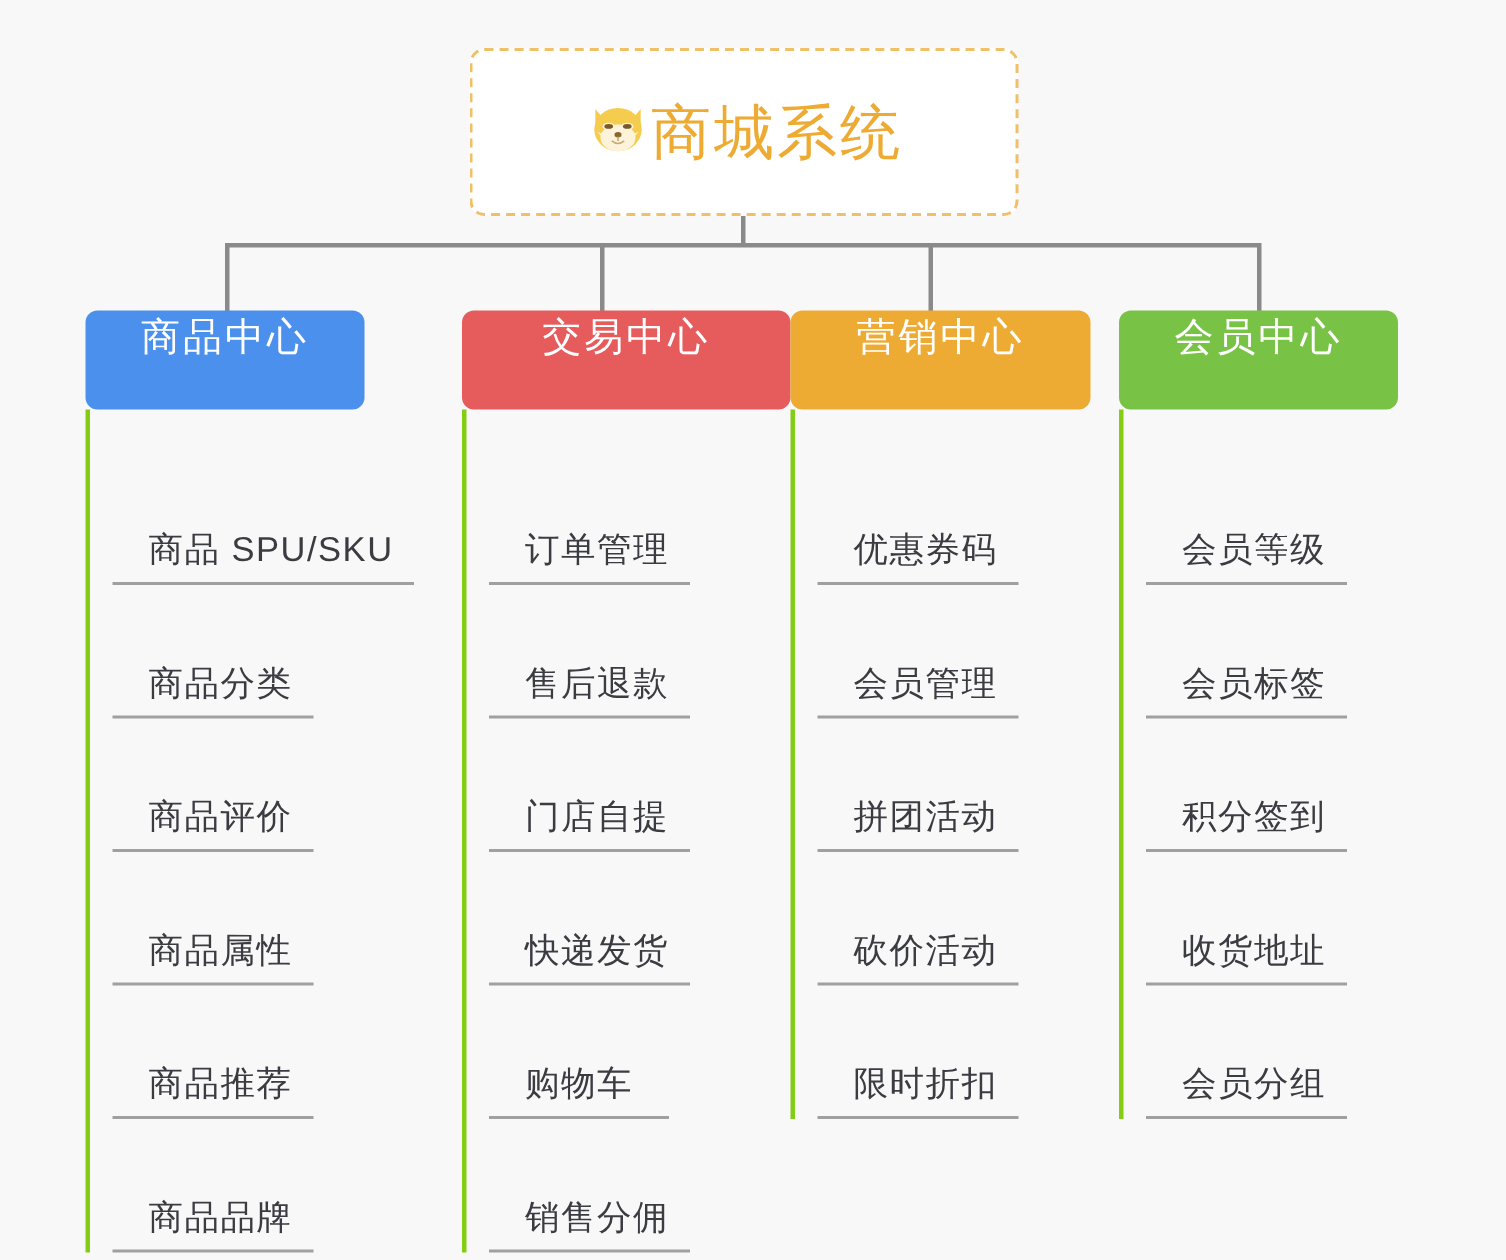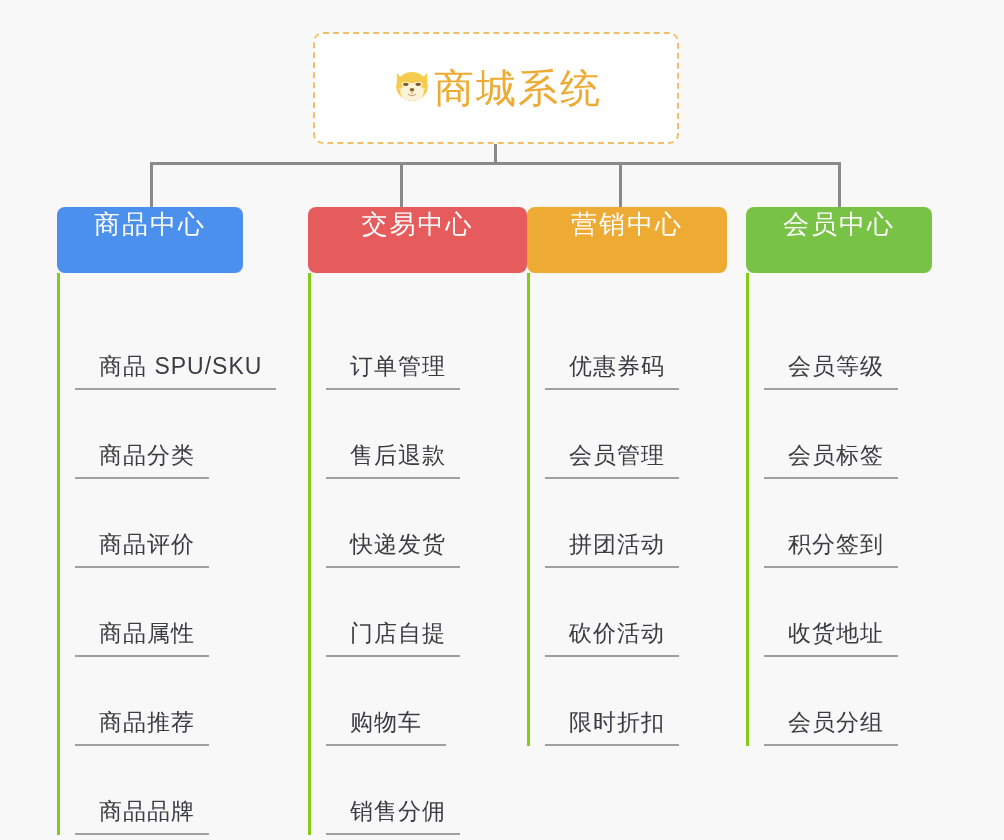--- a/index.html
+++ b/index.html
@@ -197,26 +197,26 @@
           <span class="leaf-label">订单管理</span>
         </span>
       </div>
       <div class="leaf-item">
         <span class="leaf-inner">
           <span class="leaf-label">售后退款</span>
         </span>
       </div>
       <div class="leaf-item">
         <span class="leaf-inner">
+          <span class="leaf-label">门店自提</span>
+        </span>
+      </div>
+      <div class="leaf-item">
+        <span class="leaf-inner">
           <span class="leaf-label">快递发货</span>
-        </span>
-      </div>
-      <div class="leaf-item">
-        <span class="leaf-inner">
-          <span class="leaf-label">门店自提</span>
         </span>
       </div>
       <div class="leaf-item">
         <span class="leaf-inner">
           <span class="leaf-label">购物车</span>
         </span>
       </div>
       <div class="leaf-item">
         <span class="leaf-inner">
           <span class="leaf-label">销售分佣</span>

